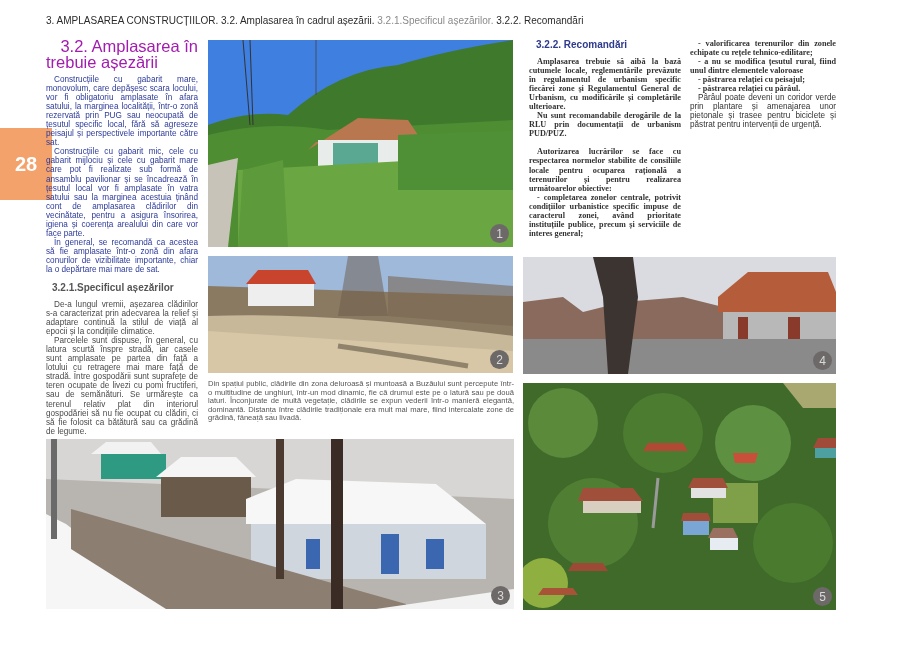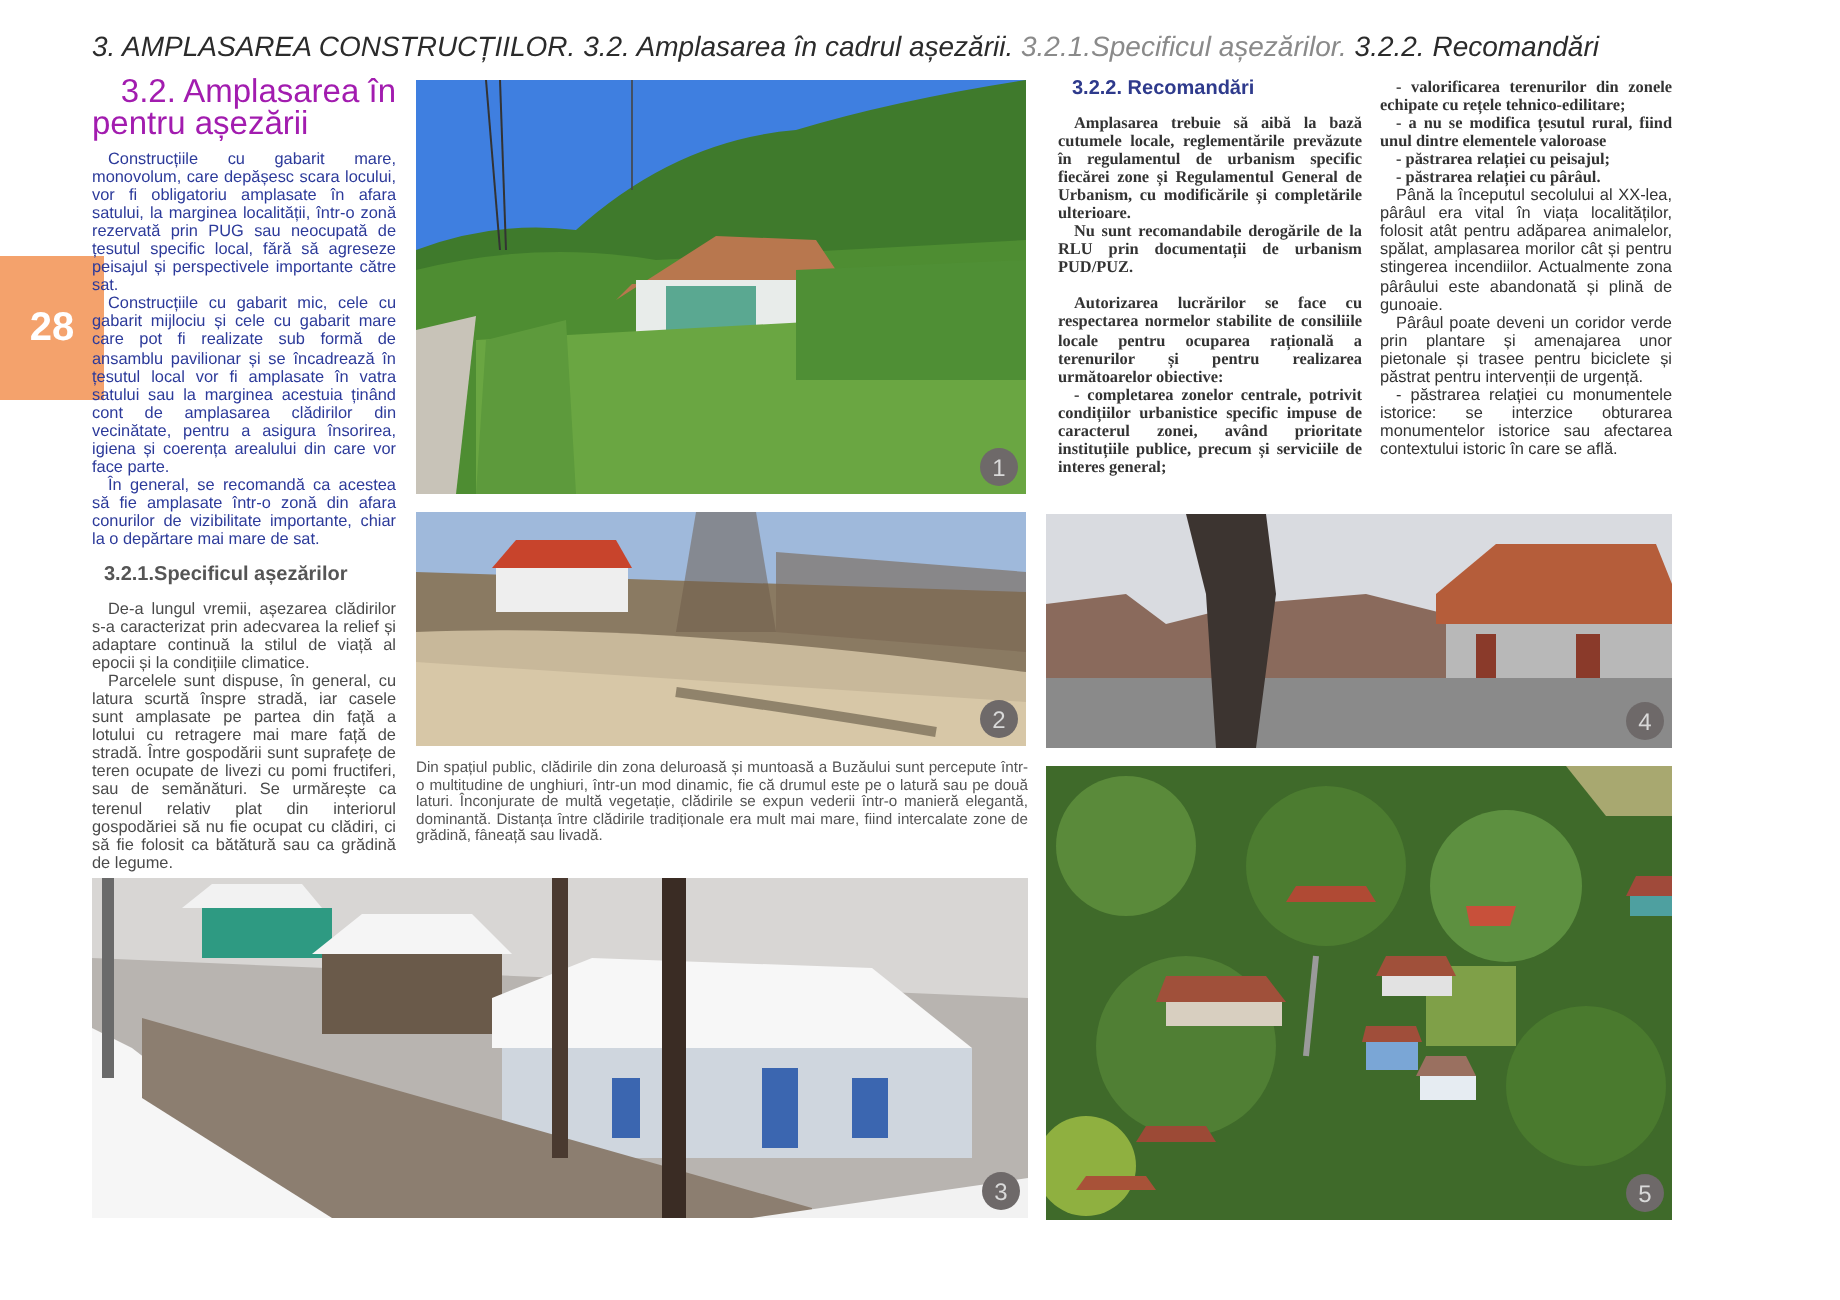--- a/index.html
+++ b/index.html
@@ -3,21 +3,21 @@
 <meta charset="utf-8">
 <style>
   html, body { margin: 0; padding: 0; }
   body {
     width: 920px; height: 650px; position: relative; overflow: hidden;
     background: #ffffff;
     font-family: "Liberation Sans", sans-serif;
   }
   .breadcrumb {
     position: absolute; left: 46px; top: 15px;
-    font-size: 14px; font-style: italic; color: #2b2b2b; white-space: nowrap;
+    font-size: 10px; color: #2b2b2b; white-space: nowrap;
   }
   .breadcrumb .dim { color: #8a8a8a; }
   .page-num {
     position: absolute; left: 0; top: 128px; width: 52px; height: 72px;
     background: #f4a26c; color: #fff; font-weight: bold; font-size: 20px;
     display: flex; align-items: center; justify-content: center;
   }
   .title {
     position: absolute; left: 46px; top: 38px; width: 152px;
     color: #a21caf; font-weight: normal; font-size: 16.5px; line-height: 16px;
@@ -68,21 +68,21 @@
   <span>3. AMPLASAREA CONSTRUCȚIILOR.</span>
   <span>3.2. Amplasarea în cadrul așezării.</span>
   <span class="dim">3.2.1.Specificul așezărilor.</span>
   <span>3.2.2. Recomandări</span>
 </div>
 
 <div class="page-num">28</div>
 
 <div class="title">
   <span>3.2. Amplasarea în</span>
-  <span class="l2">pentru așezării</span>
+  <span class="l2">trebuie așezării</span>
 </div>
 
 <div class="col-text blue" style="left:46px; top:75px; width:152px;">
   <p>Construcțiile cu gabarit mare, monovolum, care depășesc scara locului, vor fi obligatoriu amplasate în afara satului, la marginea localității, într-o zonă rezervată prin PUG sau neocupată de țesutul specific local, fără să agreseze peisajul și perspectivele importante către sat.</p>
   <p>Construcțiile cu gabarit mic, cele cu gabarit mijlociu și cele cu gabarit mare care pot fi realizate sub formă de ansamblu pavilionar și se încadrează în țesutul local vor fi amplasate în vatra satului sau la marginea acestuia ținând cont de amplasarea clădirilor din vecinătate, pentru a asigura însorirea, igiena și coerența arealului din care vor face parte.</p>
   <p>În general, se recomandă ca acestea să fie amplasate într-o zonă din afara conurilor de vizibilitate importante, chiar la o depărtare mai mare de sat.</p>
 </div>
 
 <div class="sub-title">3.2.1.Specificul așezărilor</div>
 <div class="col-text gray" style="left:46px; top:300px; width:152px;">
@@ -201,16 +201,14 @@
   <div class="gap"></div>
   <p class="b">Autorizarea lucrărilor se face cu respectarea normelor stabilite de consiliile locale pentru ocuparea rațională a terenurilor și pentru realizarea următoarelor obiective:</p>
   <p class="b">- completarea zonelor centrale, potrivit condițiilor urbanistice specific impuse de caracterul zonei, având prioritate instituțiile publice, precum și serviciile de interes general;</p>
 </div>
 
 <div class="rec-text" style="left:690px; top:39px; width:146px;">
   <p class="b">- valorificarea terenurilor din zonele echipate cu rețele tehnico-edilitare;</p>
   <p class="b">- a nu se modifica țesutul rural, fiind unul dintre elementele valoroase</p>
   <p class="b">- păstrarea relației cu peisajul;</p>
   <p class="b">- păstrarea relației cu pârâul.</p>
-  <p>Până la începutul secolului al XX-lea, pârâul era vital în viața localităților, folosit atât pentru adăparea animalelor, spălat, amplasarea morilor cât și pentru stingerea incendiilor. Actualmente zona pârâului este abandonată și plină de gunoaie.</p>
   <p>Pârâul poate deveni un coridor verde prin plantare și amenajarea unor pietonale și trasee pentru biciclete și păstrat pentru intervenții de urgență.</p>
-  <p>- păstrarea relației cu monumentele istorice: se interzice obturarea monumentelor istorice sau afectarea contextului istoric în care se află.</p>
 </div>
 
 </body></html>

